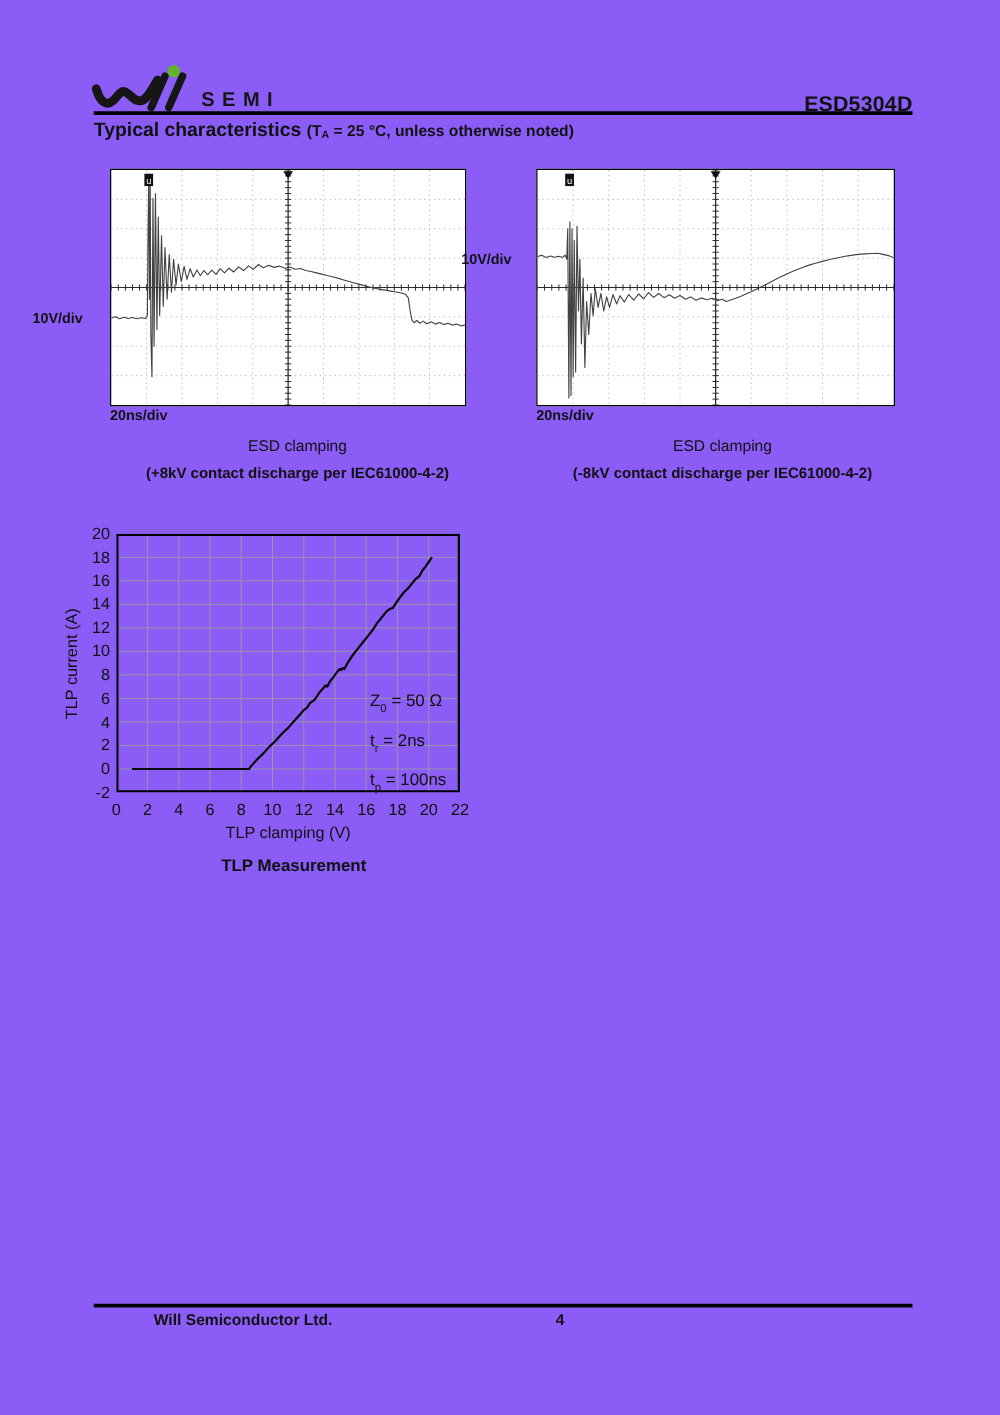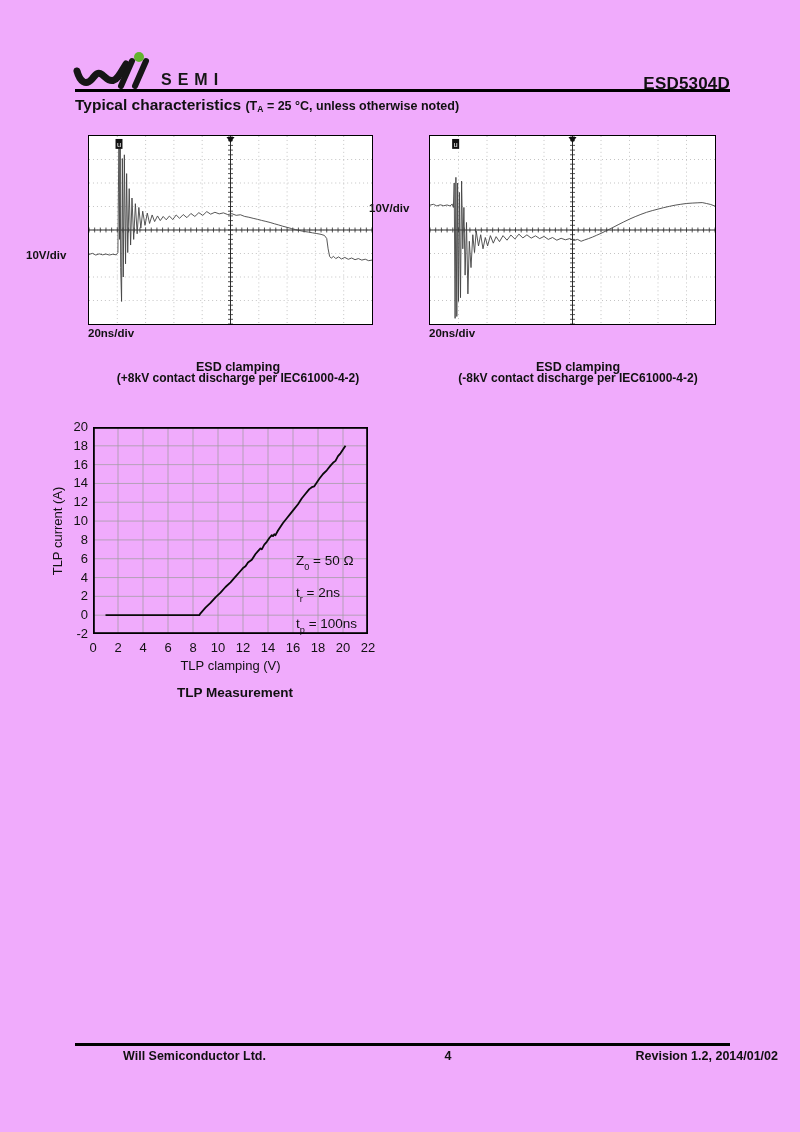--- a/index.html
+++ b/index.html
@@ -1,36 +1,36 @@
 <!DOCTYPE html>
 <html><head>
 <meta charset="utf-8">
 <style>
   html,body{margin:0;padding:0;background:#fff;}
-  #page{position:relative;width:800px;height:1132px;background:#f0abfc;overflow:hidden;
+  #page{position:relative;width:800px;height:1132px;background:#8b5cf6;overflow:hidden;
         font-family:"Liberation Sans",sans-serif;color:#111;}
   .abs{position:absolute;}
   
   #product-title{left:430px;top:62px;width:300px;text-align:right;font-size:17px;font-weight:bold;letter-spacing:0.2px;margin-top:12px;}
   #header-rule{left:75px;top:89px;width:655px;height:3px;background:#000;}
   
   #section-heading{left:75px;top:96px;white-space:nowrap;}
   #section-heading .main{font-size:15.5px;font-weight:bold;}
   #section-heading .cond{font-size:12.5px;font-weight:bold;}
   sub{font-size:68%;vertical-align:-18%;}
   
   .scope-box{top:135px;height:190px;background:#fff;border:1.5px solid #000;box-sizing:border-box;}
   .scope-svg{display:block;width:100%;height:100%;}
   .grid-dot{stroke:#b4b4b4;stroke-width:0.8;stroke-dasharray:1 3;}
   .center-line{stroke:#2a2a2a;stroke-width:1;}
   .tick{stroke:#2a2a2a;stroke-width:0.8;}
   .trace{fill:none;stroke:#424242;stroke-width:0.9;stroke-linejoin:round;}
   .vdiv-label{font-size:11.5px;font-weight:bold;text-align:left;width:58px;}
   .tdiv-label{top:327px;text-align:left;font-size:11.5px;font-weight:bold;}
-  .caption1{top:360px;text-align:center;font-size:12.5px;font-weight:bold;}
+  .caption1{top:350px;text-align:center;font-size:12.5px;font-weight:normal;}
   .caption2{top:371px;text-align:center;font-size:12px;font-weight:bold;}
   
   #tlp-plot{left:93px;top:427px;width:275px;height:207px;}
   .tlp-grid{stroke:#9c9c9c;stroke-width:0.7;}
   .tlp-border{fill:none;stroke:#000;stroke-width:1.8;}
   .tlp-curve{fill:none;stroke:#0a0a0a;stroke-width:1.8;stroke-linejoin:round;}
   .tlp-ytick{position:absolute;left:50px;width:38px;text-align:right;font-size:13px;height:16px;line-height:16px;}
   .tlp-xtick{position:absolute;width:30px;text-align:center;font-size:13px;top:640px;}
   #tlp-ylabel{left:57px;top:531px;transform:translate(-50%,-50%) rotate(-90deg);font-size:13px;white-space:nowrap;}
   #tlp-xlabel{left:93px;top:658px;width:275px;text-align:center;font-size:13px;}
@@ -342,21 +342,20 @@
   <div class="abs" id="tlp-annotations">
     <div><span>Z</span><sub>0</sub><span> = 50 Ω</span></div>
     <div><span>t</span><sub>r</sub><span> = 2ns</span></div>
     <div><span>t</span><sub>p</sub><span> = 100ns</span></div>
   </div>
   <div class="abs" id="tlp-caption">TLP Measurement</div>
 
   <div class="abs" id="footer-rule"></div>
   <div class="abs footer-text" id="footer-company">Will Semiconductor Ltd.</div>
   <div class="abs footer-text" id="footer-page">4</div>
-  <div class="abs footer-text" id="footer-revision">Revision 1.2, 2014/01/02</div>
 
 <span class="tlp-ytick" style="top: 626px;">-2</span>
     <span class="tlp-ytick" style="top: 607.182px;">0</span>
     <span class="tlp-ytick" style="top: 588.364px;">2</span>
     <span class="tlp-ytick" style="top: 569.545px;">4</span>
     <span class="tlp-ytick" style="top: 550.727px;">6</span>
     <span class="tlp-ytick" style="top: 531.909px;">8</span>
     <span class="tlp-ytick" style="top: 513.091px;">10</span>
     <span class="tlp-ytick" style="top: 494.273px;">12</span>
     <span class="tlp-ytick" style="top: 475.455px;">14</span>

